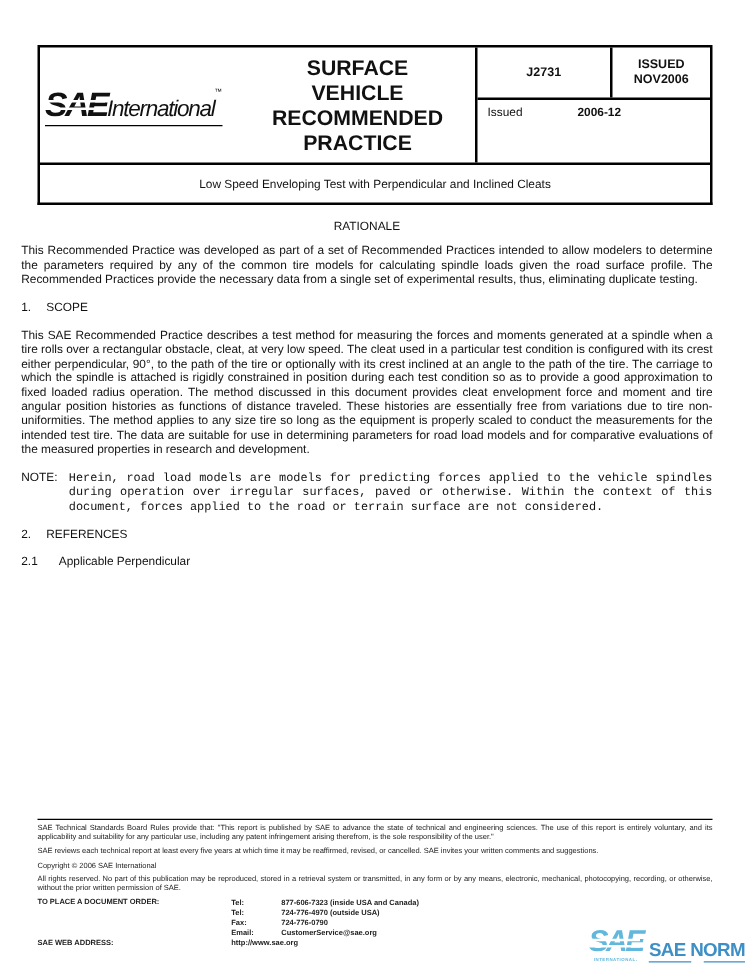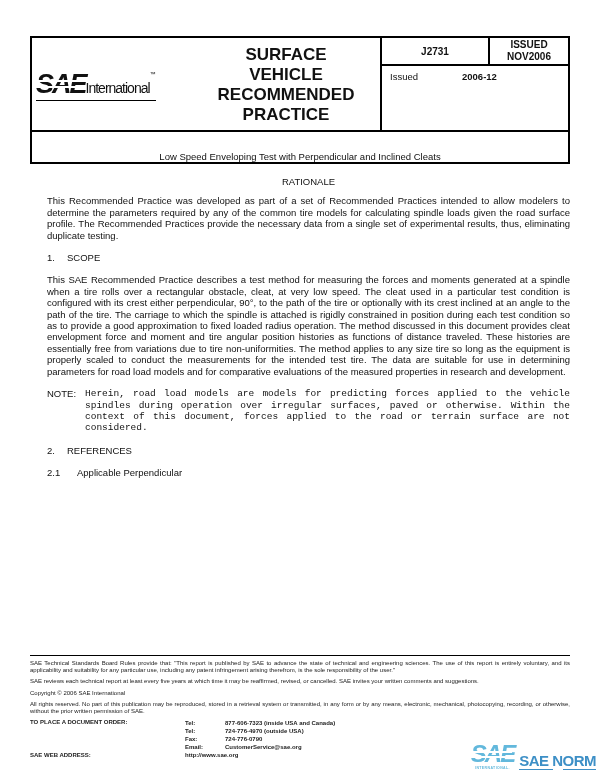--- a/index.html
+++ b/index.html
@@ -15,39 +15,39 @@
   }
 
   
   .header-wrap { position: absolute; left: 30px; top: 36px; width: 540px; }
   .header-table { border: 2px solid #000; height: 96px; display: flex; }
   .logo-cell { width: 158px; display: flex; align-items: center; padding-left: 4px; }
   .sae-logo { position: relative; display: inline-block; line-height: 1; white-space: nowrap; }
   .sae-mark { position: relative; display: inline-block; font-weight: 900; font-style: italic; font-size: 27px; letter-spacing: -2px; }
   .sae-mark .slit { position: absolute; left: -2px; right: 2px; height: 2px; background: #fff; }
   .slit1 { top: 9px; } .slit2 { top: 15px; }
-  .sae-intl { font-size: 14px; letter-spacing: -1px; }
+  .sae-intl { font-style: italic; font-size: 18px; letter-spacing: -1px; }
   .sae-tm { font-size: 6px; vertical-align: top; }
   .sae-underline { position: absolute; left: 0; right: 0; bottom: -3px; height: 1px; background: #000; }
 
   .title-cell { width: 192px; border-right: 2px solid #000; padding: 7px 0 0 2px; }
   .doc-type-line { font-weight: bold; font-size: 17px; line-height: 20px; letter-spacing: 0; text-align: center; }
 
   .right-cell { flex: 1; display: flex; flex-direction: column; }
-  .right-top { display: flex; border-bottom: 2px solid #000; height: 28px; }
+  .right-top { display: flex; border-bottom: 2px solid #000; height: 42px; }
   .cell-number { width: 108px; border-right: 2px solid #000; display: flex; align-items: center; justify-content: center; font-weight: bold; font-size: 10px; }
   .cell-issued { flex: 1; display: flex; flex-direction: column; align-items: center; justify-content: center; font-weight: bold; font-size: 10px; line-height: 12px; }
   .right-bottom { padding: 5px 0 0 8px; font-size: 9.5px; display: flex; }
   .issue-label { width: 72px; }
   .issue-value { font-weight: bold; }
 
-  .subtitle-box { border: 2px solid #000; border-top: none; height: 32px; display: flex; align-items: flex-end; justify-content: center; font-size: 9.5px; }
+  .subtitle-box { border: 2px solid #000; border-top: none; height: 32px; display: flex; align-items: center; justify-content: center; font-size: 9.5px; }
 
   
-  .body-text { position: absolute; left: 47px; right: 30px; top: 176px; font-size: 9.5px; line-height: 11.4px; }
+  .body-text { position: absolute; left: 17px; right: 30px; top: 176px; font-size: 9.5px; line-height: 11.4px; }
   .centered-heading { text-align: center; margin-bottom: 8px; }
   .para { text-align: justify; margin-bottom: 11px; }
   .section-heading { margin-bottom: 11px; display: flex; }
   .sec-num { width: 20px; flex-shrink: 0; }
   .sec-num-sub { width: 30px; flex-shrink: 0; }
   .note-block { display: flex; margin-bottom: 11px; }
   .note-label { width: 38px; flex-shrink: 0; }
   .note-body { flex: 1; text-align: justify; font-family: Liberation Mono, monospace; }
 
   

